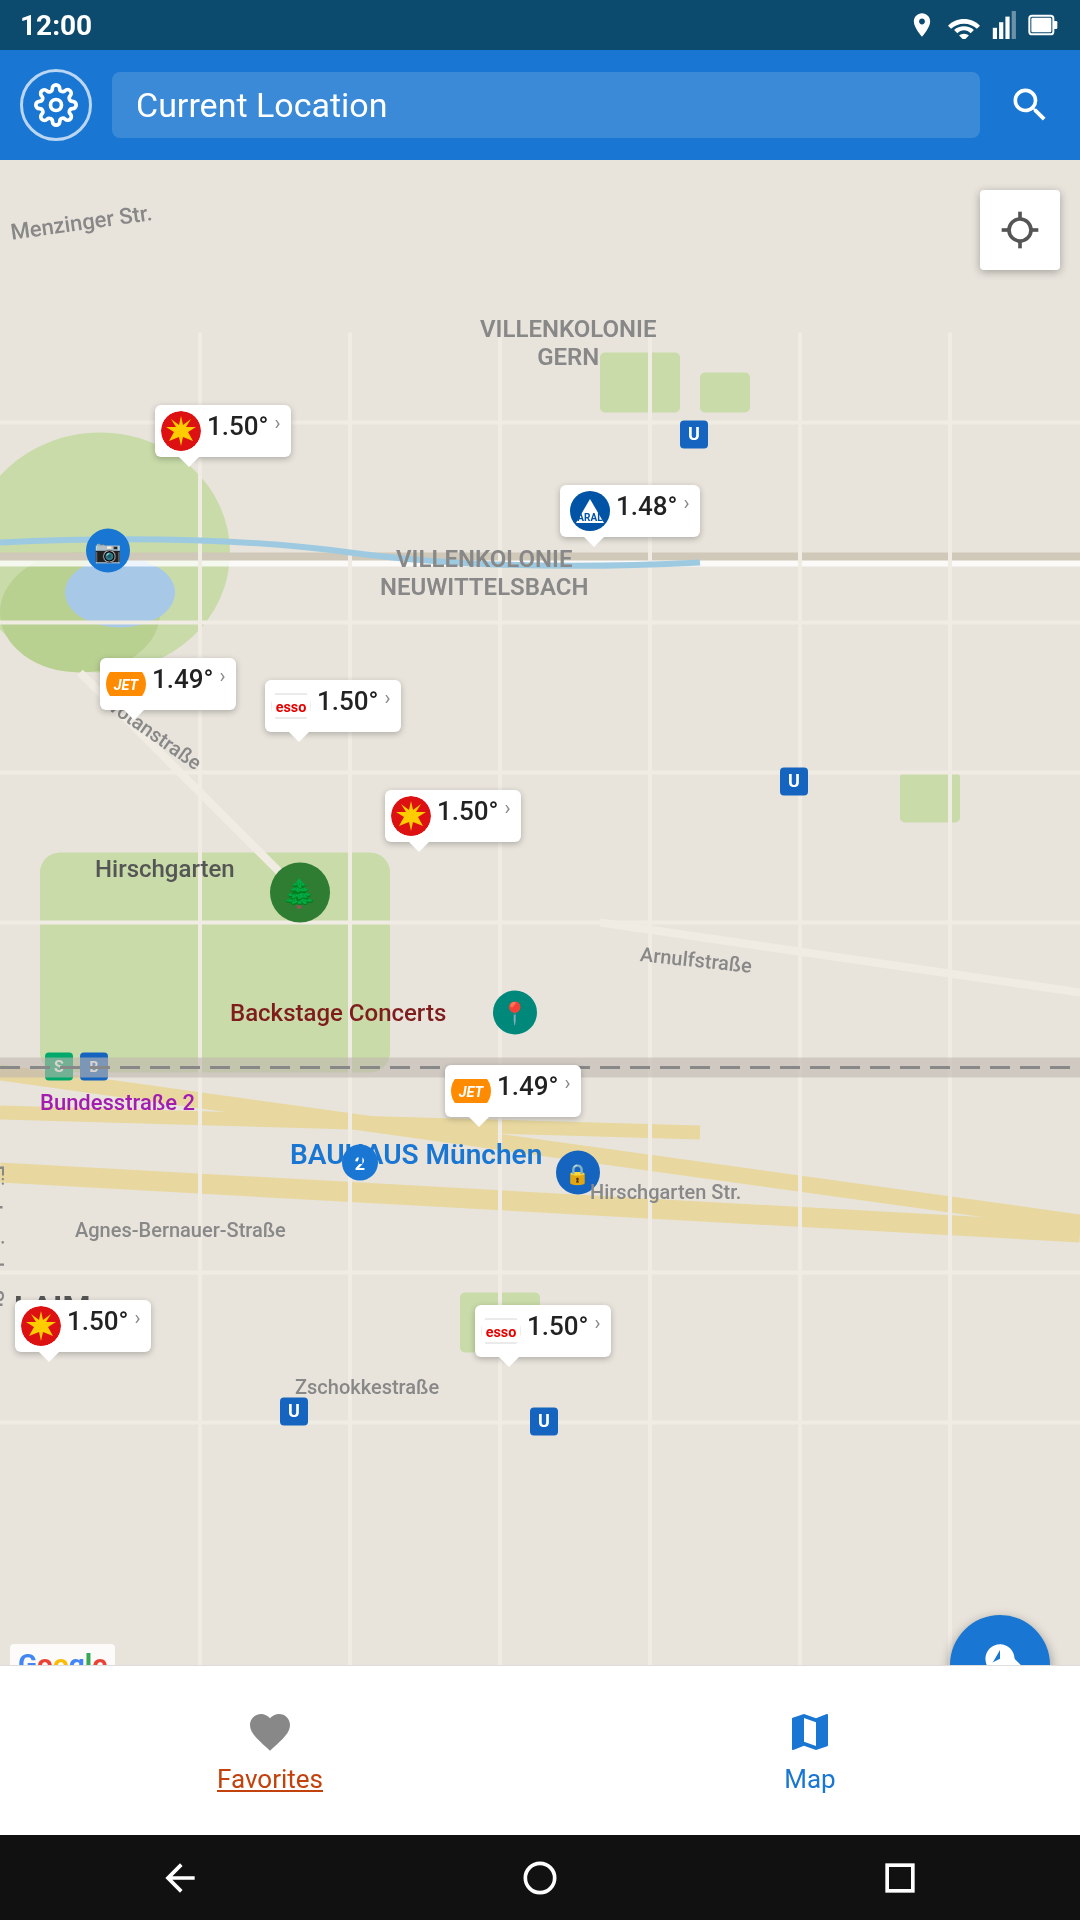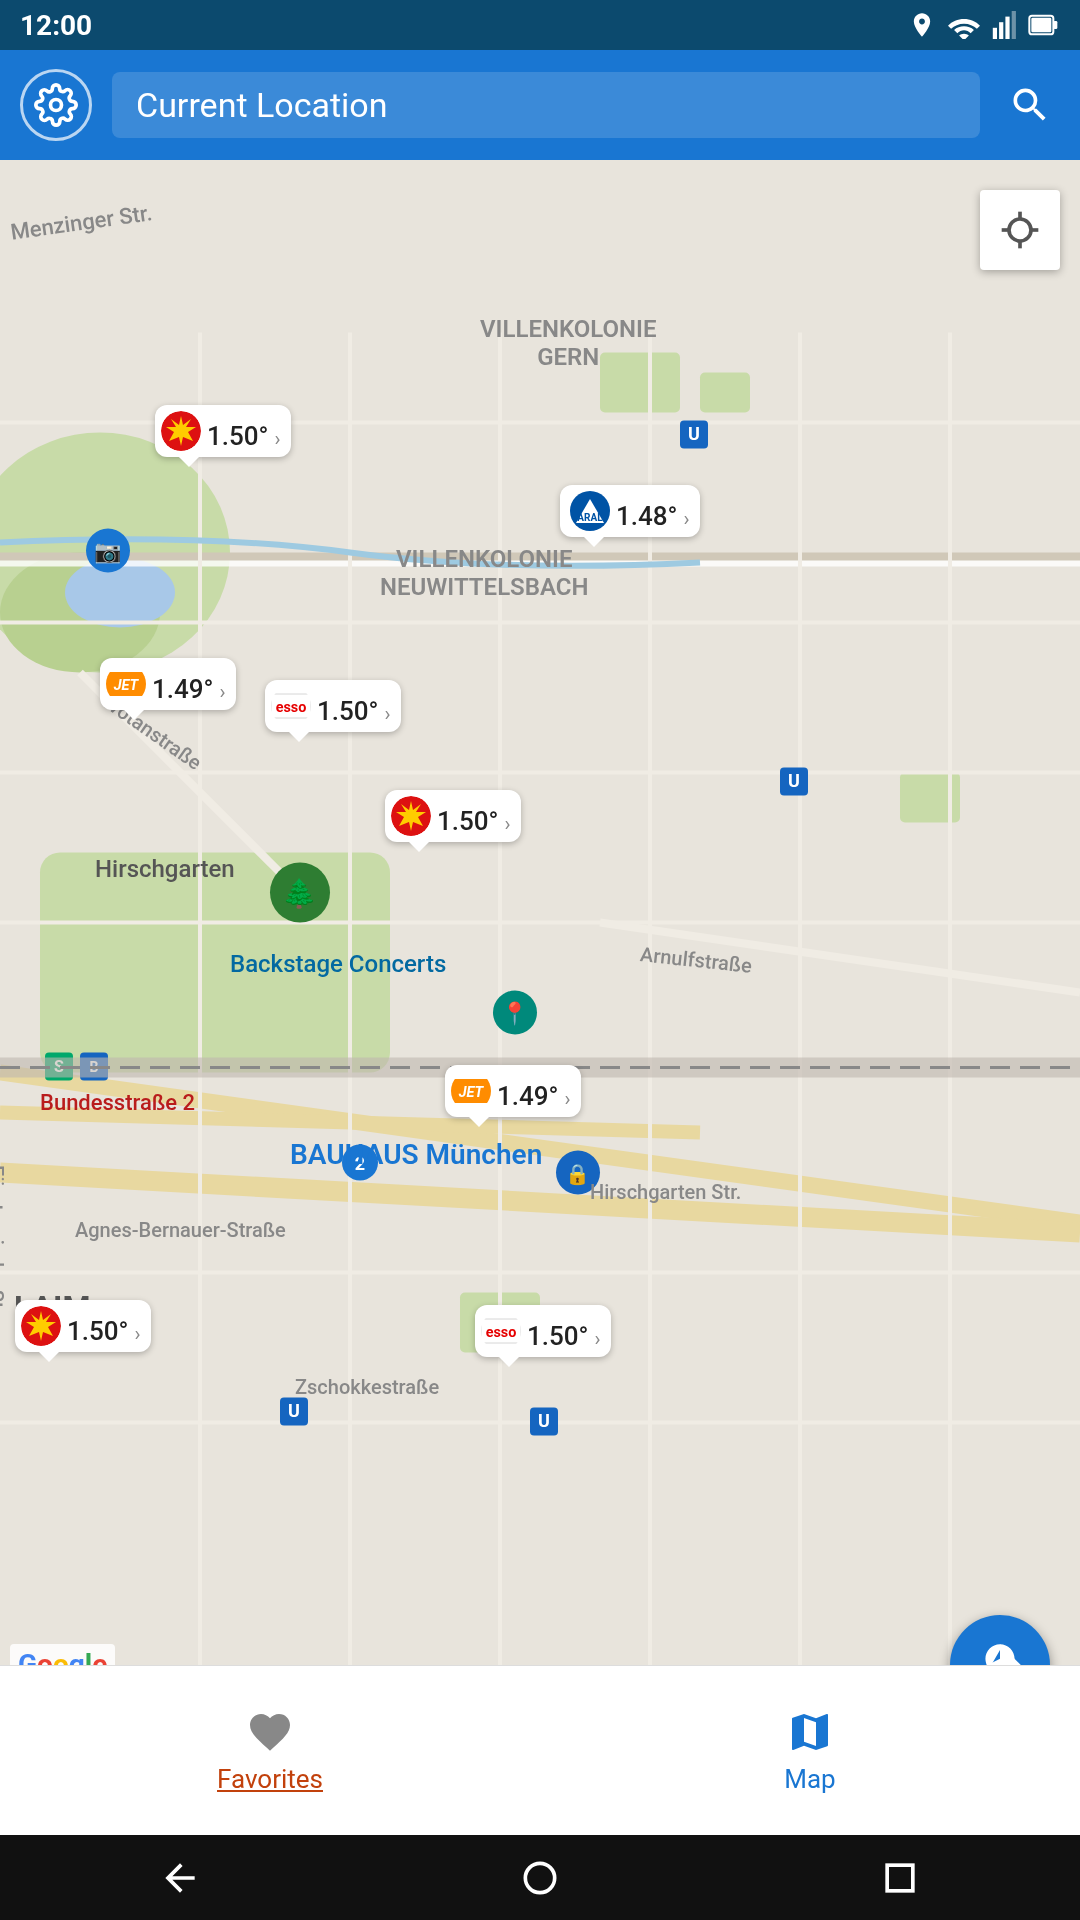--- a/index.html
+++ b/index.html
@@ -67,21 +67,21 @@
       width: 100px; height: 100px; background: #1976d2;
       border-radius: 50%; display: flex; align-items: center;
       justify-content: center; cursor: pointer; z-index: 50;
       box-shadow: 0 4px 12px rgba(0,0,0,0.4);
     }
     .navigate-fab svg { fill: white; width: 50px; height: 50px; }
 
     
     .price-marker {
       position: absolute; background: white;
-      border-radius: 12px; display: flex; align-items: flex-end;
+      border-radius: 6px; display: flex; align-items: flex-start;
       padding: 6px 10px 6px 6px; gap: 6px;
       box-shadow: 0 2px 6px rgba(0,0,0,0.25);
       white-space: nowrap; cursor: pointer; z-index: 40;
     }
     .price-marker::after {
       content: ''; position: absolute; bottom: -10px; left: 24px;
       border: 10px solid transparent; border-top-color: white;
       border-bottom: none; width: 0; height: 0;
     }
     .price-marker .price-text { font-size: 26px; font-weight: 500; color: #222; }
@@ -247,22 +247,22 @@
 
     <line x1="0" y1="895" x2="1080" y2="895" stroke="#c0b8b0" stroke-width="20" opacity="0.6"></line>
     <line x1="0" y1="895" x2="1080" y2="895" stroke="#888" stroke-width="3" stroke-dasharray="20,10"></line>
   </svg>
 
   <div class="map-label" style="top:50px; left:10px; font-size:22px; color:#888; transform:rotate(-8deg);">Menzinger Str.</div>
   <div class="map-label" style="top:155px; left:480px; text-align:center; font-size:24px; font-weight:600; color:#888;">VILLENKOLONIE<br>GERN</div>
   <div class="map-label" style="top:385px; left:380px; text-align:center; font-size:24px; font-weight:600; color:#888;">VILLENKOLONIE<br>NEUWITTELSBACH</div>
   <div class="map-label" style="top:560px; left:95px; font-size:20px; color:#888; transform:rotate(35deg);">Wotanstraße</div>
   <div class="map-label" style="top:695px; left:95px; font-size:24px; color:#555;">Hirschgarten</div>
-  <div class="map-label" style="top:790px; left:230px; font-size:24px; color:#0369a1;">Backstage Concerts</div>
-  <div class="map-label" style="top:930px; left:40px; font-size:22px; color:#b91c1c;">Bundesstraße 2</div>
+  <div class="map-label" style="top:839px; left:230px; font-size:24px; color:#7f1d1d;">Backstage Concerts</div>
+  <div class="map-label" style="top:930px; left:40px; font-size:22px; color:#a21caf;">Bundesstraße 2</div>
   <div class="map-label" style="top:1005px; left:8px; font-size:20px; color:#888; transform:rotate(90deg); transform-origin:left top;">Fürstenrieder Str.</div>
   <div class="map-label" style="top:1058px; left:75px; font-size:20px; color:#888;">Agnes-Bernauer-Straße</div>
   <div class="map-label" style="top:1128px; left:14px; font-size:32px; font-weight:700; color:#555;">LAIM</div>
   <div class="map-label" style="top:978px; left:290px; font-size:28px; font-weight:600; color:#1976d2;">BAUHAUS München</div>
   <div class="map-label" style="top:1020px; left:590px; font-size:20px; color:#888;">Hirschgarten Str.</div>
   <div class="map-label" style="top:1215px; left:295px; font-size:20px; color:#888;">Zschokkestraße</div>
   <div class="map-label" style="top:788px; left:640px; font-size:20px; color:#888; transform:rotate(6deg);">Arnulfstraße</div>
 
   <div class="location-btn">
     <svg viewBox="0 0 24 24">

